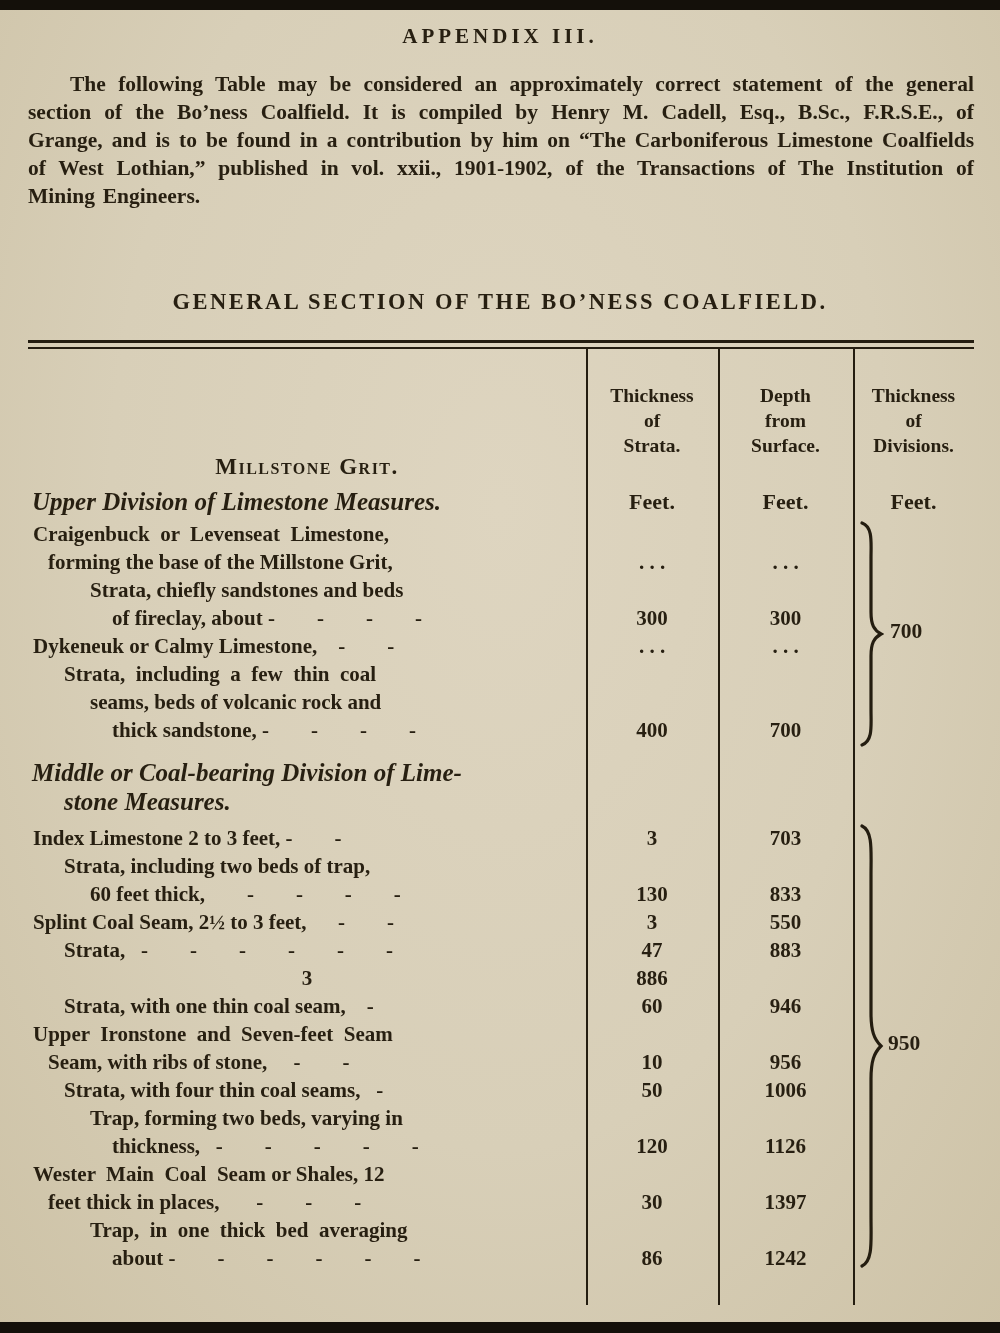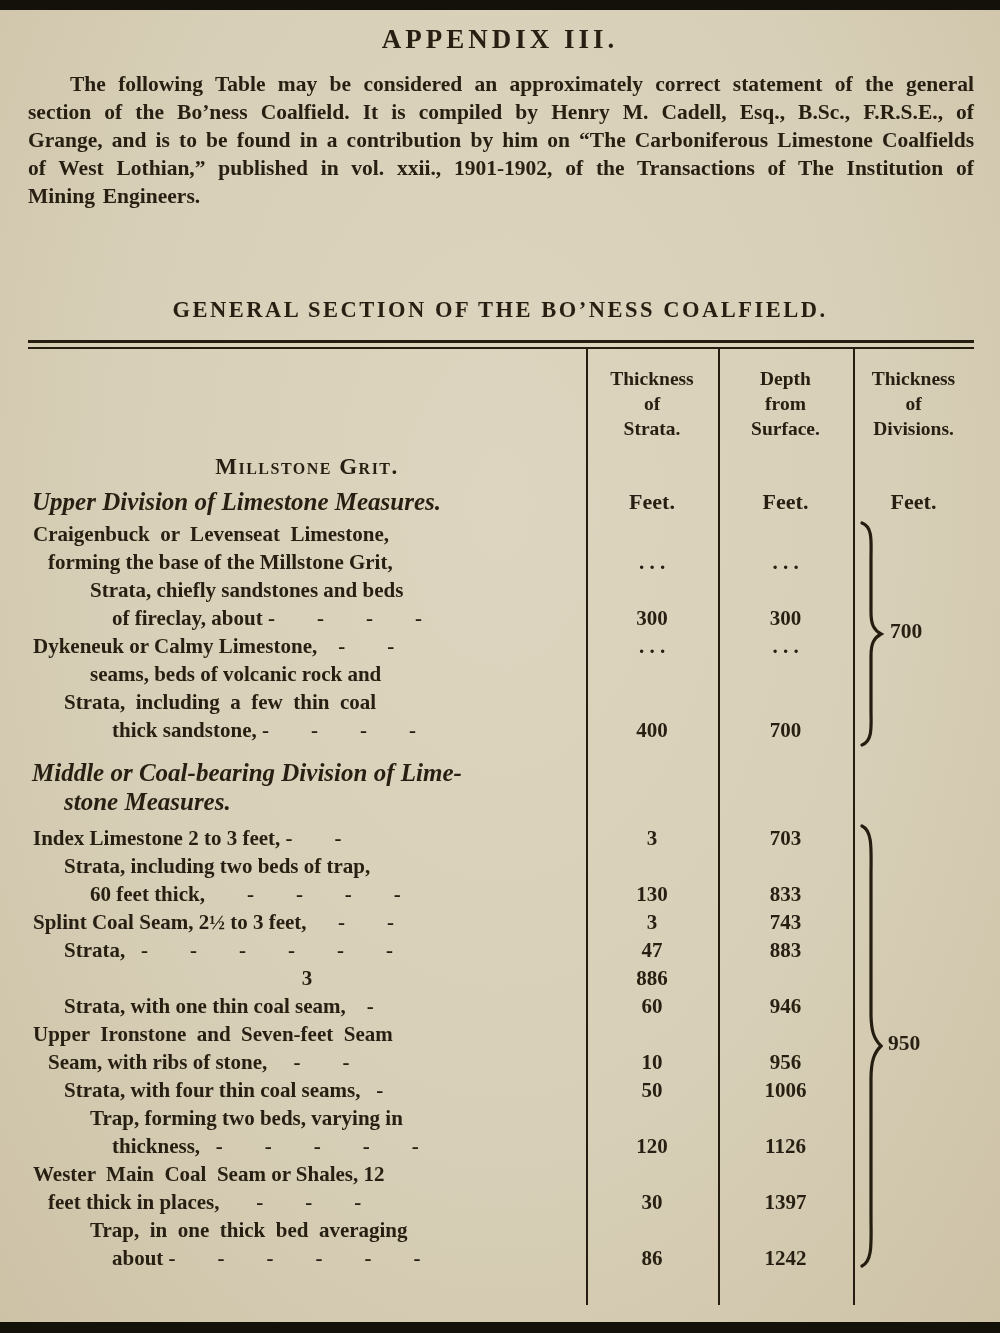--- a/index.html
+++ b/index.html
@@ -9,39 +9,39 @@
     overflow:hidden;
     background: radial-gradient(ellipse at 50% 38%, #ded5c0 0%, #d8cfb8 55%, #cdc2a6 100%);
     font-family:"Liberation Serif","DejaVu Serif",serif;
     font-weight:700;
     color:#271f11;
   }
   .bar-top   { position:absolute; top:0; left:0; width:100%; height:10px; background:#14100a; }
   .bar-bottom{ position:absolute; bottom:0; left:0; width:100%; height:11px; background:#14100a; }
 
   .title { position:absolute; top:24px; left:0; width:100%; text-align:center;
-           font-size:27px; letter-spacing:4px; }
+           font-size:21px; letter-spacing:4px; }
   .intro { position:absolute; top:70px; left:28px; width:946px;
            font-size:21.5px; line-height:28px; text-align:justify; text-indent:42px;
            word-spacing:2.5px; }
-  .section-heading { position:absolute; top:297px; left:0; width:100%; text-align:center;
+  .section-heading { position:absolute; top:289px; left:0; width:100%; text-align:center;
            font-size:22.5px; letter-spacing:2.5px; }
 
   .coal-table { position:absolute; top:340px; left:28px; width:946px; height:965px; }
   .rule-top { width:100%; height:9px; border-top:3px solid #241d10; border-bottom:2px solid #241d10; }
   .vrule { position:absolute; top:9px; bottom:0; width:2px; background:#241d10; }
   .vrule.v1 { left:558px; } .vrule.v2 { left:690px; } .vrule.v3 { left:825px; }
 
   .trow { display:grid; grid-template-columns:558px 132px 135px 121px; }
   .cell { overflow:hidden; }
   .label { font-size:21px; white-space:pre-wrap; }
   .num { text-align:center; font-size:21px; }
 
   .header-row { height:135px; }
-  .head-cell { padding-top:17px; text-align:center; font-size:19.5px; line-height:25px; }
+  .head-cell { padding-top:34px; text-align:center; font-size:19.5px; line-height:25px; }
   .millstone-cell { position:relative; }
   .millstone { position:absolute; bottom:4px; left:0; width:100%; text-align:center;
                font-variant:small-caps; font-size:23px; letter-spacing:1.5px; }
 
   .sec-head-row { height:36px; align-items:center; }
   .sec-head { font-style:italic; font-size:25px; padding-left:4px; }
   .sec-head-line { height:29px; line-height:29px; }
   .feet { font-size:22px; }
 
   .body-row { height:28px; line-height:28px; }
@@ -133,27 +133,27 @@
         <div class="cell num">300</div>
         <div class="cell"></div>
       </div>
       <div class="trow body-row">
         <div class="cell label ind-0">Dykeneuk or Calmy Limestone,    -        -</div>
         <div class="cell num">. . .</div>
         <div class="cell num">. . .</div>
         <div class="cell"></div>
       </div>
       <div class="trow body-row">
+        <div class="cell label ind-1">Strata,  including  a  few  thin  coal</div>
+        <div class="cell num"></div>
+        <div class="cell num"></div>
+        <div class="cell"></div>
+      </div>
+      <div class="trow body-row">
         <div class="cell label ind-2">seams, beds of volcanic rock and</div>
-        <div class="cell num"></div>
-        <div class="cell num"></div>
-        <div class="cell"></div>
-      </div>
-      <div class="trow body-row">
-        <div class="cell label ind-1">Strata,  including  a  few  thin  coal</div>
         <div class="cell num"></div>
         <div class="cell num"></div>
         <div class="cell"></div>
       </div>
       <div class="trow body-row">
         <div class="cell label ind-3">thick sandstone, -        -        -        -</div>
         <div class="cell num">400</div>
         <div class="cell num">700</div>
         <div class="cell"></div>
       </div>
@@ -191,21 +191,21 @@
       </div>
       <div class="trow body-row">
         <div class="cell label ind-2">60 feet thick,        -        -        -        -</div>
         <div class="cell num">130</div>
         <div class="cell num">833</div>
         <div class="cell"></div>
       </div>
       <div class="trow body-row">
         <div class="cell label ind-0">Splint Coal Seam, 2½ to 3 feet,      -        -</div>
         <div class="cell num">3</div>
-        <div class="cell num">743</div>
+        <div class="cell num">550</div>
         <div class="cell"></div>
       </div>
       <div class="trow body-row">
         <div class="cell label ind-1">Strata,   -        -        -        -        -        -</div>
         <div class="cell num">47</div>
         <div class="cell num">883</div>
         <div class="cell"></div>
       </div>
       <div class="trow body-row">
         <div class="cell num">3</div>

